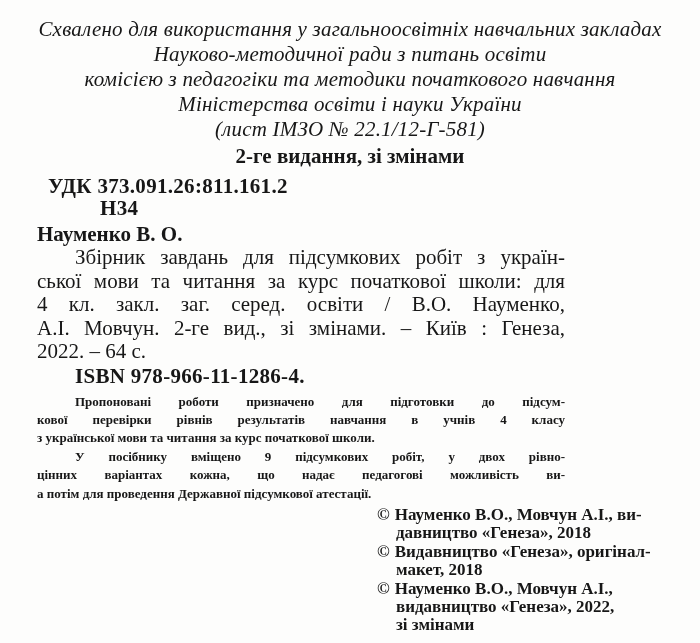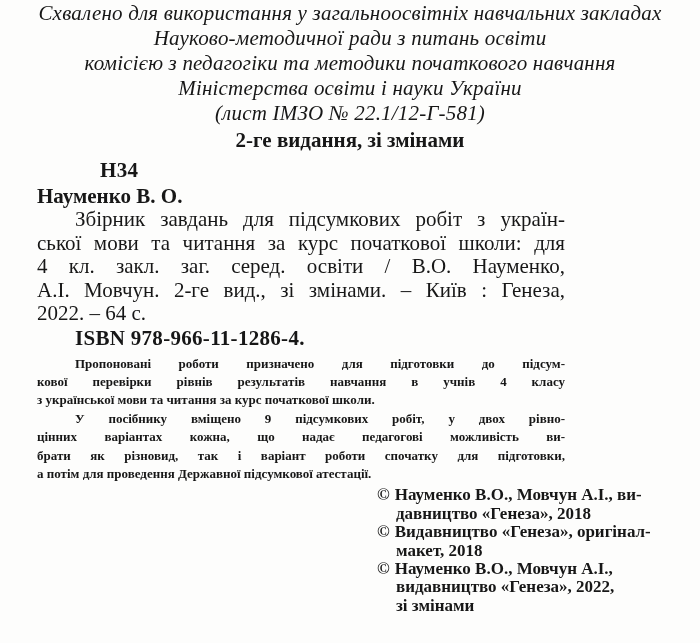--- a/index.html
+++ b/index.html
@@ -8,21 +8,21 @@
     width: 700px;
     height: 643px;
     overflow: hidden;
     background: #fdfdfc;
     color: #171717;
     font-family: "Liberation Serif", "DejaVu Serif", serif;
     -webkit-font-smoothing: antialiased;
   }
   
   .approval {
-    padding-top: 1px;
+    padding-top: 17px;
     text-align: center;
     font-style: italic;
     font-size: 21px;
     line-height: 25px;
     letter-spacing: 0.2px;
   }
   
   .edition {
     margin-top: 2px;
     text-align: center;
@@ -92,20 +92,21 @@
     <div>Схвалено для використання у загальноосвітніх навчальних закладах</div>
     <div>Науково-методичної ради з питань освіти</div>
     <div>комісією з педагогіки та методики початкового навчання</div>
     <div>Міністерства освіти і науки України</div>
     <div>(лист ІМЗО № 22.1/12-Г-581)</div>
   </div>
 
   <div class="edition">2-ге видання, зі змінами</div>
 
   <div class="udc-block">
+    <div>УДК 373.091.26:811.161.2</div>
     <div class="udc-letter">Н34</div>
   </div>
 
   <div class="author">Науменко В. О.</div>
 
   <div class="bib">
     <div class="jline first">Збірник завдань для підсумкових робіт з україн-</div>
     <div class="jline">ської мови та читання за курс початкової школи: для</div>
     <div class="jline">4 кл. закл. заг. серед. освіти / В.О. Науменко,</div>
     <div class="jline">А.І. Мовчун. 2-ге вид., зі змінами. – Київ : Генеза,</div>
@@ -116,21 +117,20 @@
 
   <div class="annotation">
     <div>
       <div class="jline first">Пропоновані роботи призначено для підготовки до підсум-</div>
       <div class="jline">кової перевірки рівнів результатів навчання в учнів 4 класу</div>
       <div class="plain">з української мови та читання за курс початкової школи.</div>
     </div>
     <div>
       <div class="jline first">У посібнику вміщено 9 підсумкових робіт, у двох рівно-</div>
       <div class="jline">цінних варіантах кожна, що надає педагогові можливість ви-</div>
-      <div class="jline">брати як різновид, так і варіант роботи спочатку для підготовки,</div>
       <div class="plain">а потім для проведення Державної підсумкової атестації.</div>
     </div>
   </div>
 
   <div class="copyright">
 
     <div>
       <div class="c-line"><span class="c-sym">©</span><span>Науменко В.О., Мовчун А.І., ви-</span></div>
       <div class="c-line c-cont">давництво «Генеза», 2018</div>
     </div>

